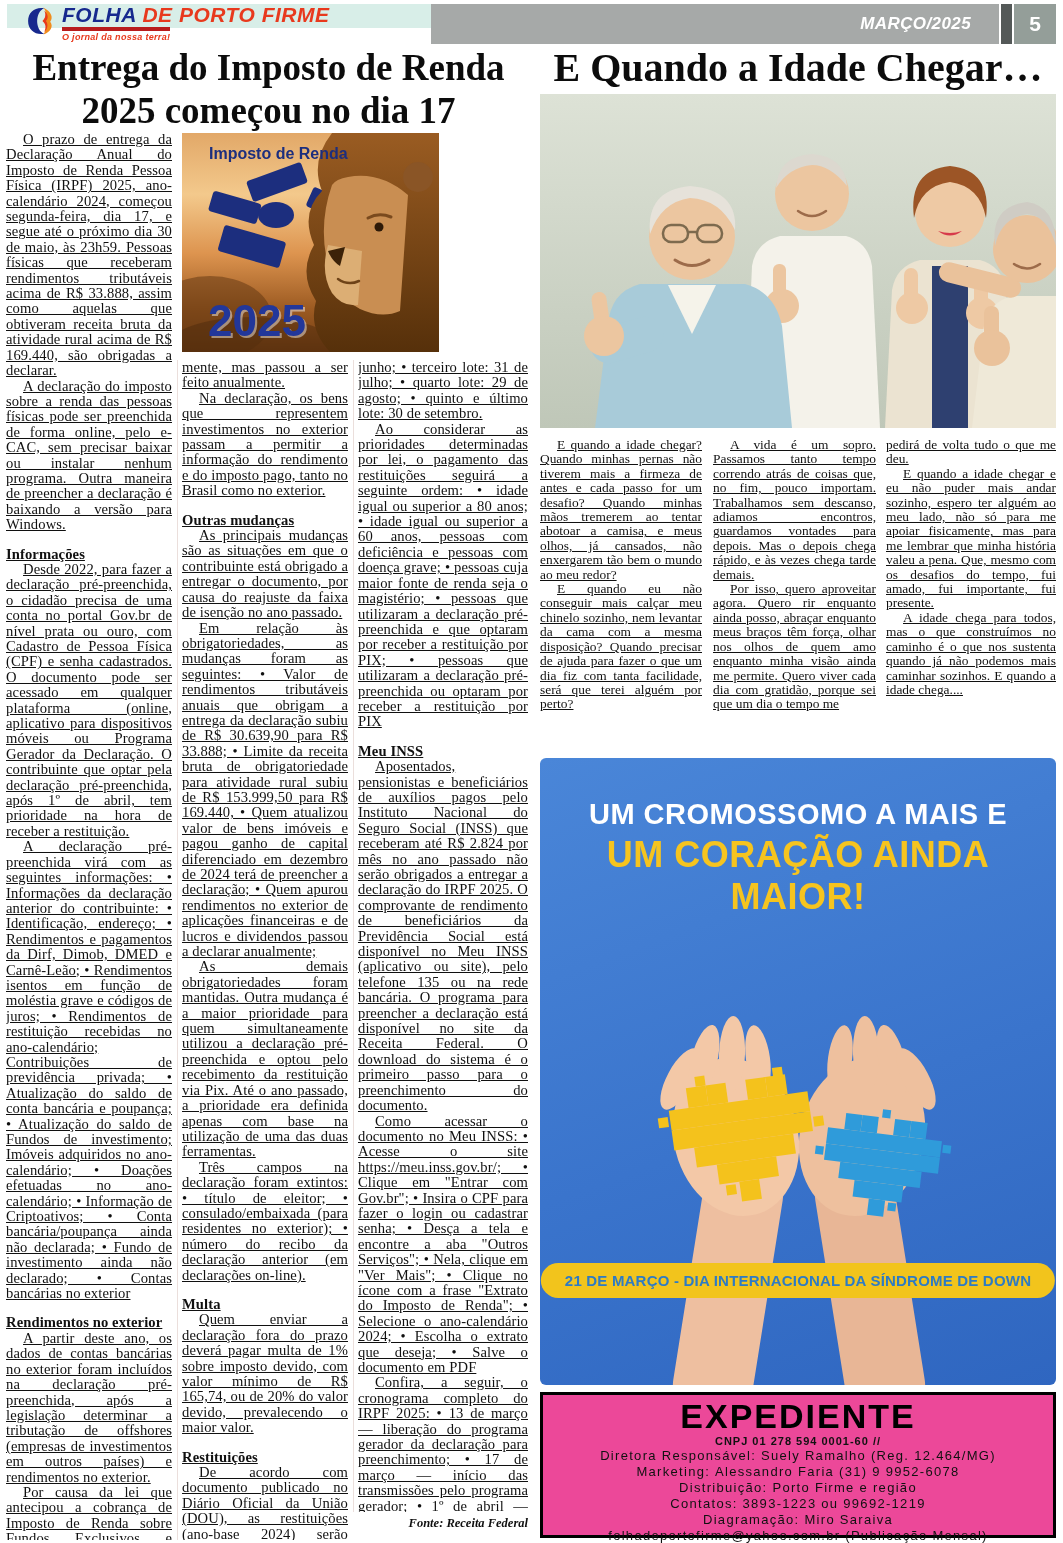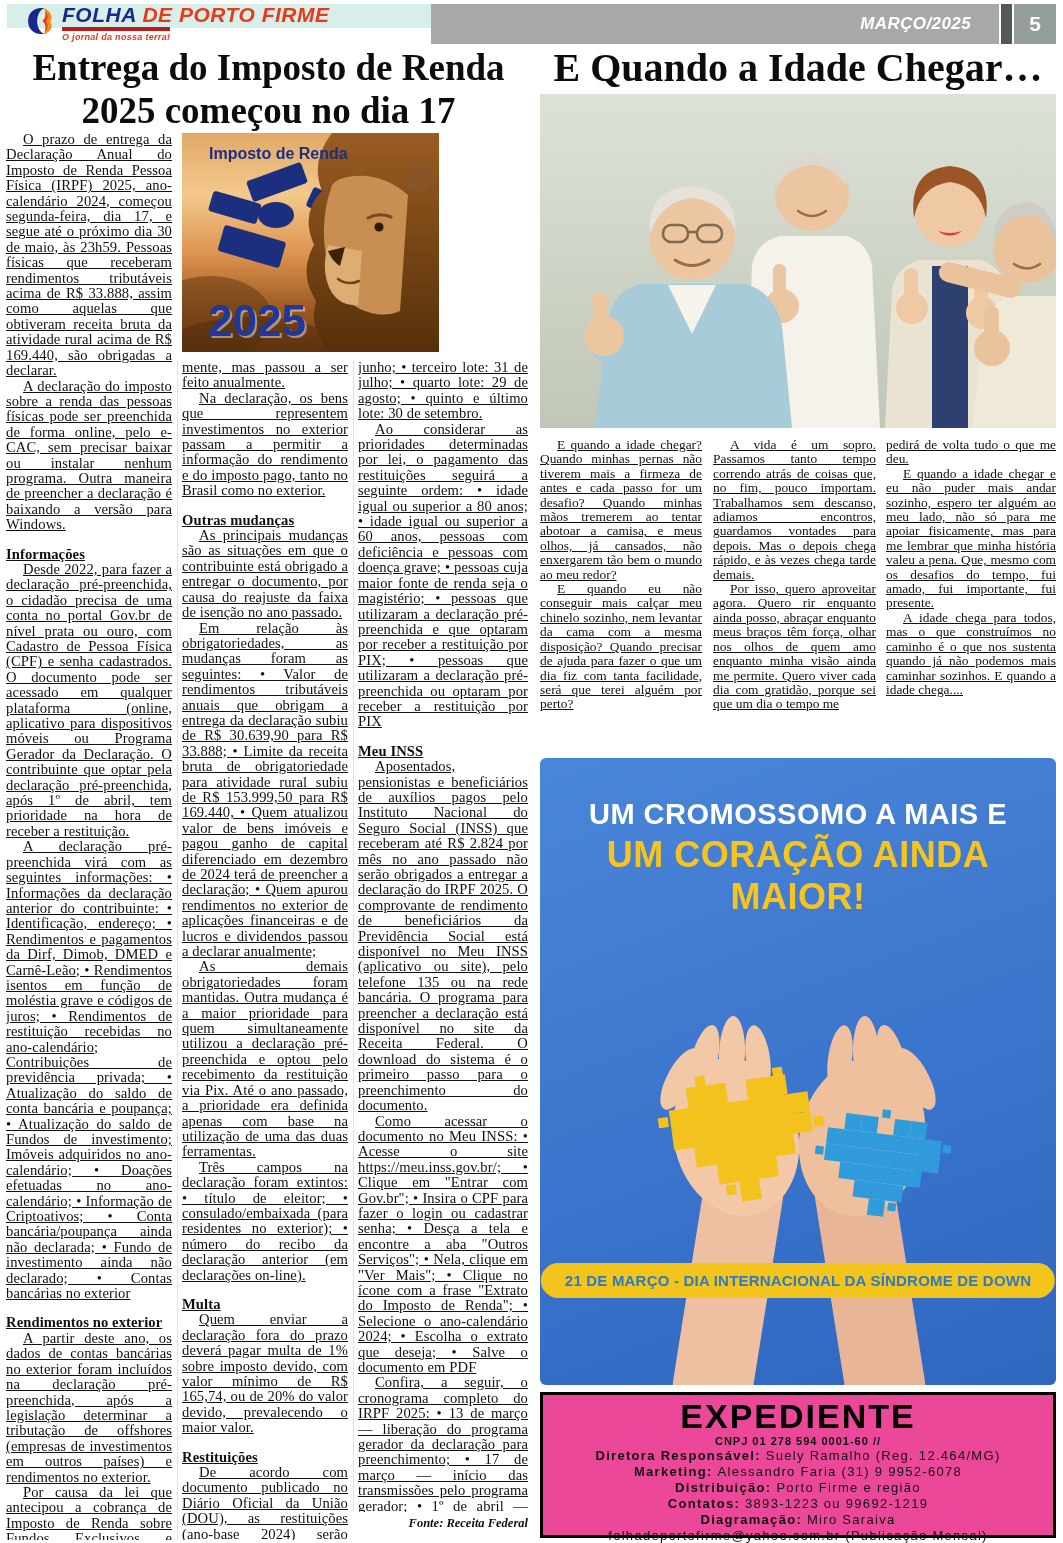--- a/index.html
+++ b/index.html
@@ -70,21 +70,21 @@
            font-weight:700;font-size:15px;padding:9px 24px;border-radius:20px;
            white-space:nowrap;letter-spacing:.2px;}
 
   
   .exp-box{left:540px;top:1392px;width:516px;height:146px;border:3px solid #000;
            box-sizing:border-box;background:#ec4899;text-align:center;
            font-family:"Liberation Sans",sans-serif;padding-top:3px;}
   .exp-title{font-size:34px;line-height:36px;font-weight:700;letter-spacing:2px;color:#000;}
   .exp-cnpj{font-size:11px;font-weight:700;letter-spacing:1px;line-height:14px;color:#111;}
   .exp-line{font-size:13px;font-weight:500;letter-spacing:1.3px;line-height:16px;color:#111;}
-  .exp-label{font-weight:700;margin-top:36px;}
+  .exp-label{font-weight:400;margin-top:36px;}
 </style>
 </head>
 <body>
 
 <div class="page">
 
   <div class="abs logo-band">
     <span class="logo-icon">
       <svg viewBox="0 0 40 40" width="34" height="34">
         <path d="M6,20 C6,9 15,3 25,5 C14,9 14,31 25,35 C15,37 6,31 6,20 Z" fill="#17298e"></path>

